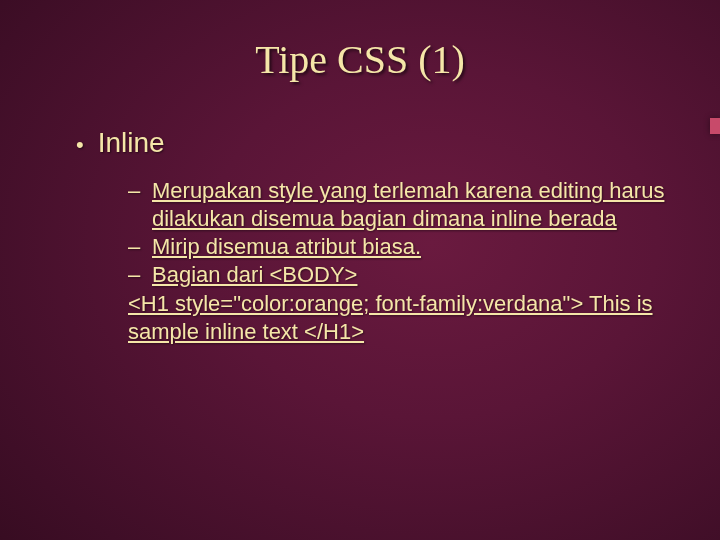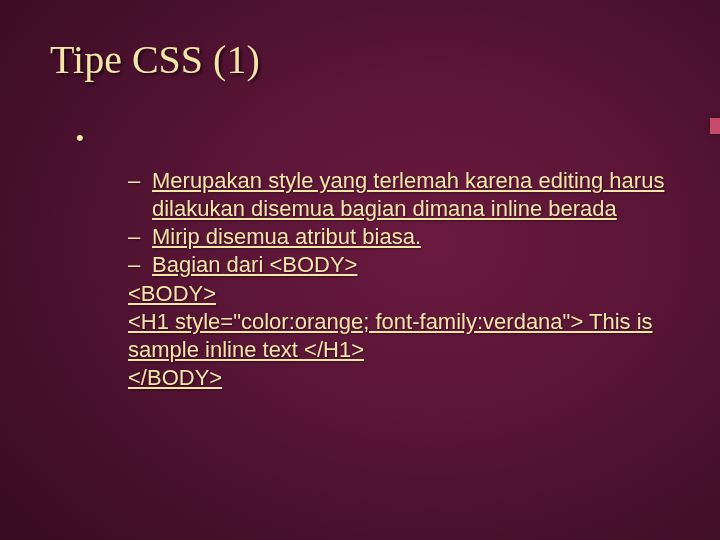--- a/index.html
+++ b/index.html
@@ -15,20 +15,21 @@
   .slide {
     width: 100%;
     height: 100%;
     padding: 36px 50px 30px 50px;
     position: relative;
   }
   .title {
     font-family: "Times New Roman", Times, serif;
     font-size: 40px;
     color: #f5e6a8;
+    text-align: center;
     font-weight: 400;
     text-shadow: 2px 2px 3px rgba(0,0,0,0.6);
     margin-bottom: 44px;
   }
   .bullet-l1 {
     color: #f5e6a8;
     font-size: 28px;
     margin-left: 26px;
     text-shadow: 1px 1px 2px rgba(0,0,0,0.5);
     display: flex;
@@ -76,48 +77,41 @@
 </head>
 <body>
 
 <div class="slide">
   <div class="edge-accent"></div>
 
   <h1 class="title">Tipe CSS (1)</h1>
 
   <div class="bullet-l1">
     <span class="dot">•</span>
+    <span>Inline</span>
   </div>
 
   <div class="sub-block">
 
     <div class="sub-line">
       <span class="dash">–</span>
       <span class="txt">Merupakan style yang terlemah karena editing harus dilakukan disemua bagian dimana inline berada</span>
     </div>
 
     <div class="sub-line">
       <span class="dash">–</span>
       <span class="txt">Mirip disemua atribut biasa.</span>
     </div>
 
     <div class="sub-line">
       <span class="dash">–</span>
       <span class="txt">Bagian dari &lt;BODY&gt;</span>
     </div>
 
-    <div class="sub-line noindent">
-      <span class="dash"></span>
-      <span class="txt" style="margin-left:-24px">&lt;BODY&gt;</span>
-    </div>
 
     <div class="sub-line noindent">
       <span class="dash"></span>
       <span class="txt" style="margin-left:-24px">&lt;H1 style="color:orange; font-family:verdana"&gt; This is sample inline text &lt;/H1&gt;</span>
     </div>
 
-    <div class="sub-line noindent">
-      <span class="dash"></span>
-      <span class="txt" style="margin-left:-24px">&lt;/BODY&gt;</span>
-    </div>
 
   </div>
 </div>
 
 </body></html>

